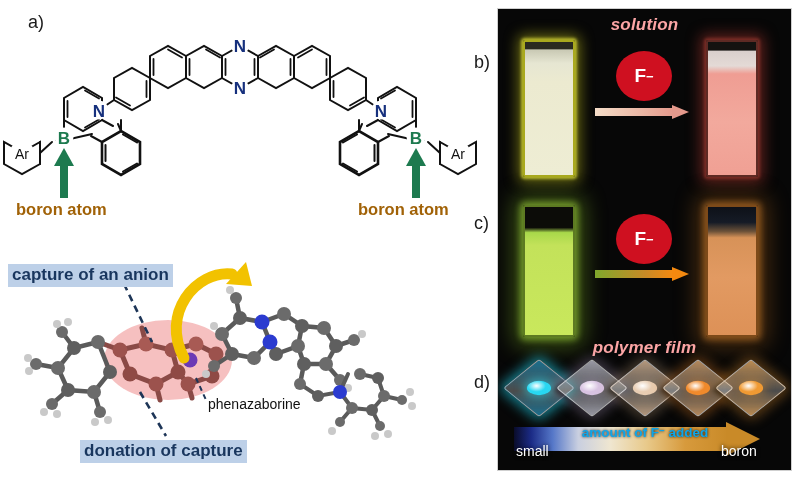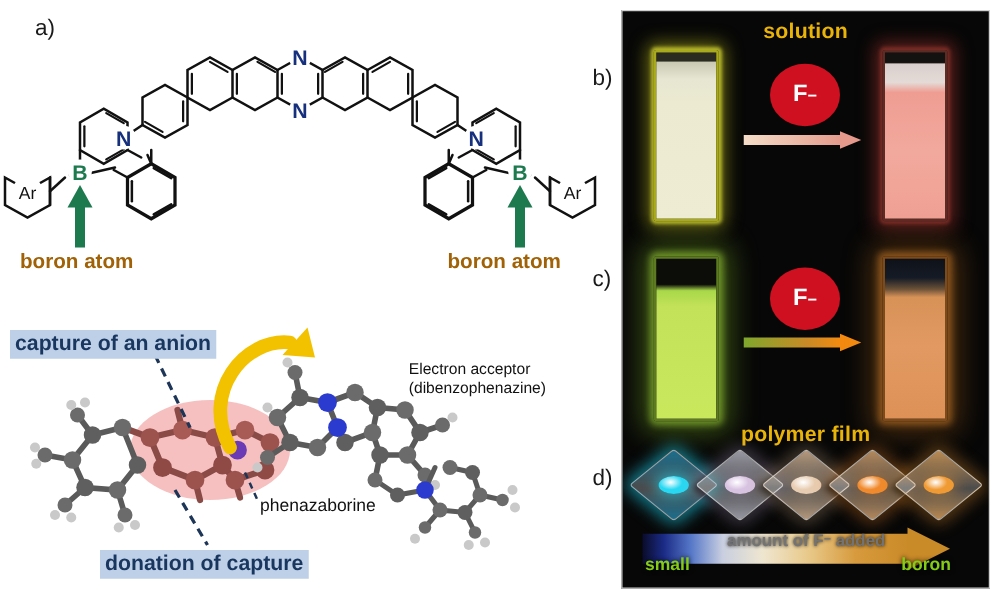--- a/index.html
+++ b/index.html
@@ -84,28 +84,29 @@
   
   #photo-panel {
     left: 497px; top: 8px;
     width: 295px; height: 463px;
     background: #070707;
     border: 1px solid #cfcfcf;
     overflow: hidden;
   }
   .photo-title {
     position: absolute;
-    color: #eab308;
+    color: #fca5a5;
     font-size: 17px;
     font-weight: bold;
     font-family: "Liberation Sans", sans-serif;
     text-align: center;
     width: 100%;
     left: 0;
     letter-spacing: 0.2px;
+    font-style: italic;
   }
   #title-solution { top: 6px; }
   #title-polymer  { top: 329px; }
 
   
   .cuvette {
     position: absolute;
     border-radius: 2px;
   }
   
@@ -207,32 +208,32 @@
     width: 0; height: 0;
     border-top: 17px solid transparent;
     border-bottom: 17px solid transparent;
     border-left: 34px solid #c98a28;
   }
   #amount-text {
     position: absolute;
     left: 52px; top: 416px;
     width: 190px;
     text-align: center;
-    color: #737373;
+    color: #0ea5e9;
     font-size: 13.5px;
     font-weight: bold;
     font-family: "Liberation Sans", sans-serif;
     text-shadow: 0 0 3px rgba(0,0,0,0.9);
   }
   #amount-text sup { font-size: 10px; vertical-align: 3px; }
   .amount-end {
     position: absolute;
-    color: #84cc16;
+    color: #ffffff;
     font-size: 14px;
-    font-weight: bold;
+    font-weight: normal;
     font-family: "Liberation Sans", sans-serif;
     text-shadow: 0 0 4px rgba(0,0,0,1);
   }
   #amount-small { left: 18px; top: 434px; }
   #amount-large { left: 223px; top: 434px; }
 
   
   #letter-a { left: 28px;  top: 12px;  }
   #letter-b { left: 474px; top: 52px;  }
   #letter-c { left: 474px; top: 213px; }
@@ -495,24 +496,20 @@
       </g>
 
       <line x1="124" y1="52" x2="152" y2="110" stroke="#1d3557" stroke-width="2.6" stroke-dasharray="7,5"></line>
       <line x1="140" y1="160" x2="166" y2="204" stroke="#1d3557" stroke-width="2.6" stroke-dasharray="7,5"></line>
       <line x1="196" y1="146" x2="206" y2="168" stroke="#1d3557" stroke-width="2" stroke-dasharray="5,4"></line>
     </svg>
   </div>
 
   <div class="abs hl-label" id="lbl-capture">capture of an anion</div>
   <div class="abs hl-label" id="lbl-donation">donation of capture</div>
-  <div class="abs" id="lbl-acceptor">
-    <div>Electron acceptor</div>
-    <div>(dibenzophenazine)</div>
-  </div>
   <div class="abs" id="lbl-phenaz">phenazaborine</div>
 
   <div class="abs" id="photo-panel">
 
     <div class="photo-title" id="title-solution">solution</div>
 
     <div class="cuvette" id="cuv-b1"></div>
     <div class="f-circle" id="f-circle-b">
       <span>F</span>
         <sup>−</sup>

